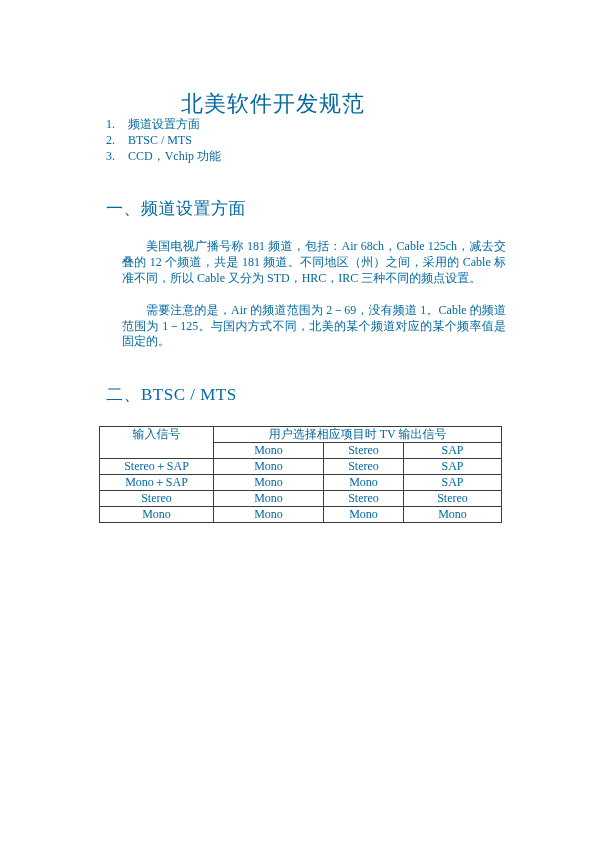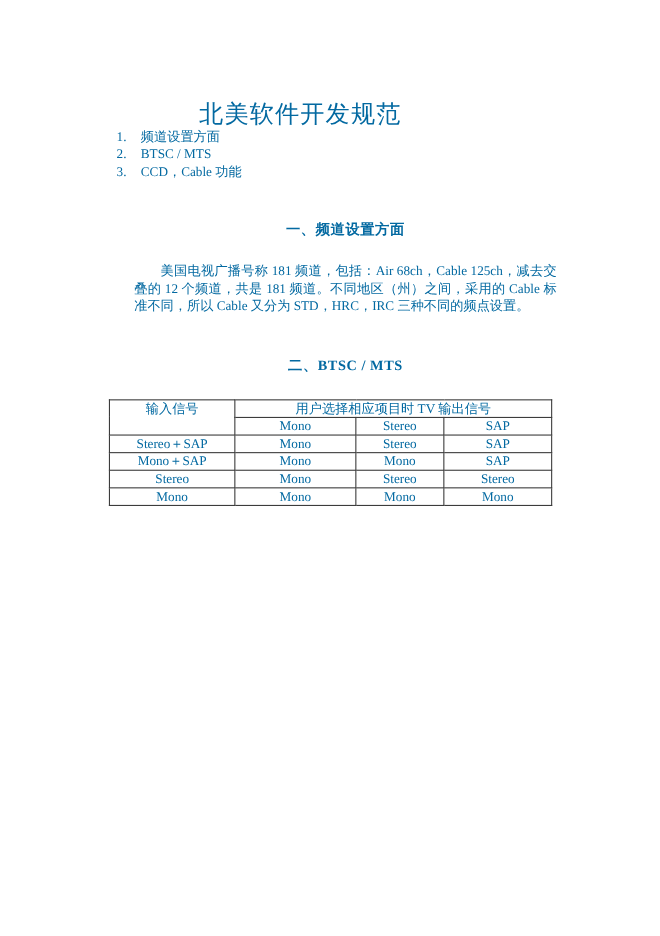--- a/index.html
+++ b/index.html
@@ -28,27 +28,26 @@
     white-space: nowrap;
   }
   .intro-lead {
     margin: 27px 0 0;
     text-align: justify;
   }
   .num-list { margin: 0; padding: 0; list-style: none; }
   .list-row { display: flex; }
   .list-num { width: 22px; flex: none; }
   .sec-heading {
-    font-size: 13px;
-    font-weight: 700;
+    font-size: 17px;
+    font-weight: 400;
     line-height: 19px;
     margin: 35px 0 0;
     letter-spacing: 0.5px;
     white-space: nowrap;
-    text-align: center;
   }
   .sec-body { margin: 21px 0 0; }
   .sec-body.tight { margin: 17px 0 0; }
   .sec-body p { margin: 16px; text-indent: 2em; text-align: justify; }
   .signal-table {
     border-collapse: collapse;
     table-layout: fixed;
     width: 402px;
     margin: 22px 0 0 -7px;
     font-size: 12px;
@@ -88,27 +87,28 @@
       <li class="list-row">
         <span class="list-num">1.</span>
         <span>频道设置方面</span>
       </li>
       <li class="list-row">
         <span class="list-num">2.</span>
         <span>BTSC / MTS</span>
       </li>
       <li class="list-row">
         <span class="list-num">3.</span>
-        <span>CCD，Cable 功能</span>
+        <span>CCD，Vchip 功能</span>
       </li>
     </ul>
 
     <h2 class="sec-heading">一、频道设置方面</h2>
     <div class="sec-body">
       <p>美国电视广播号称 181 频道，包括：Air 68ch，Cable 125ch，减去交叠的 12 个频道，共是 181 频道。不同地区（州）之间，采用的 Cable 标准不同，所以 Cable 又分为 STD，HRC，IRC 三种不同的频点设置。</p>
+      <p>需要注意的是，Air 的频道范围为 2－69，没有频道 1。Cable 的频道范围为 1－125。与国内方式不同，北美的某个频道对应的某个频率值是固定的。</p>
     </div>
 
     <h2 class="sec-heading">二、BTSC / MTS</h2>
 
     <table class="signal-table">
       <colgroup>
         <col style="width:114px">
           <col style="width:110px">
           <col style="width:80px">
           <col style="width:98px">

